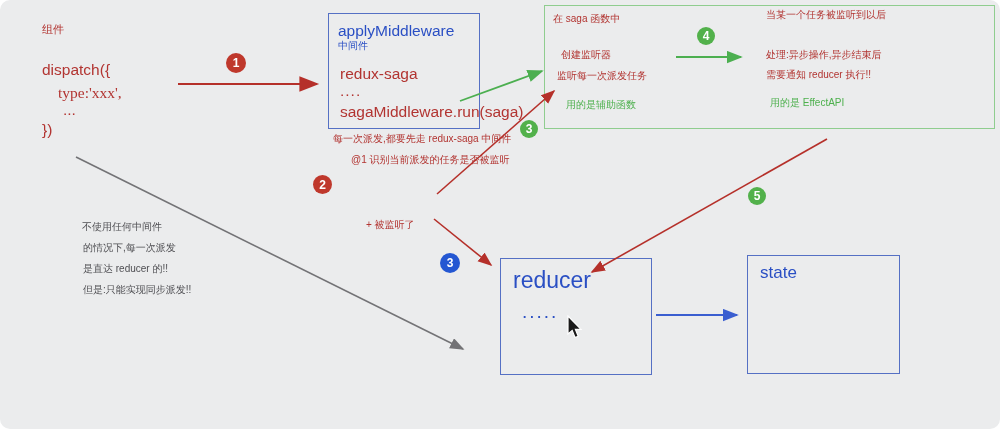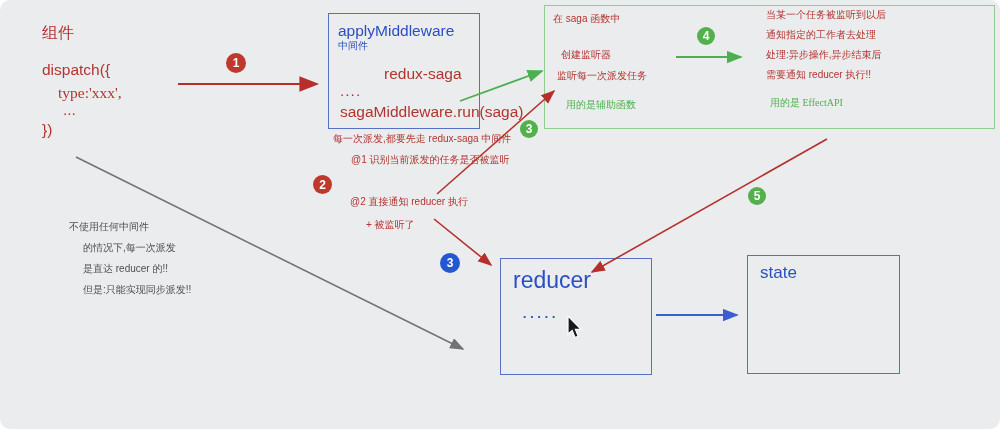--- a/index.html
+++ b/index.html
@@ -51,51 +51,49 @@
     <line x1="178" y1="84" x2="317" y2="84" stroke="#b5302a" stroke-width="2.2" marker-end="url(#mr)"></line>
     <line x1="460" y1="101" x2="542" y2="71" stroke="#4caf50" stroke-width="1.8" marker-end="url(#mg)"></line>
     <line x1="437" y1="194" x2="554" y2="91" stroke="#b5302a" stroke-width="1.6" marker-end="url(#mr)"></line>
     <line x1="676" y1="57" x2="741" y2="57" stroke="#4caf50" stroke-width="1.8" marker-end="url(#mg)"></line>
     <line x1="827" y1="139" x2="592" y2="272" stroke="#b5302a" stroke-width="1.6" marker-end="url(#mr)"></line>
     <line x1="434" y1="219" x2="491" y2="265" stroke="#b5302a" stroke-width="1.6" marker-end="url(#mr)"></line>
     <line x1="76" y1="157" x2="463" y2="349" stroke="#737376" stroke-width="1.6" marker-end="url(#mgr)"></line>
     <line x1="656" y1="315" x2="737" y2="315" stroke="#3a5ed0" stroke-width="1.8" marker-end="url(#mb)"></line>
   </svg>
 
-  <div class="txt red" style="left:42px;top:23px;font-size:16px;">组件</div>
+  <div class="txt red" style="left:42px;top:23px;font-size:11px;">组件</div>
   <div class="txt red" style="left:42px;top:60px;font-size:15.5px;">dispatch({</div>
   <div class="txt red" style="left:58px;top:83px;font-size:15.5px;font-family:Liberation Serif, serif;">type:'xxx',</div>
   <div class="txt red" style="left:63px;top:100px;font-size:15.5px;">...</div>
   <div class="txt red" style="left:42px;top:120px;font-size:15.5px;">})</div>
 
   <div class="box blue-border" style="left:328px;top:13px;width:150px;height:114px;"></div>
   <div class="txt blue" style="left:338px;top:21px;font-size:15.5px;">applyMiddleware</div>
   <div class="txt blue" style="left:338px;top:40px;">中间件</div>
-  <div class="txt red" style="left:340px;top:64px;font-size:15.5px;margin-left:44px;">redux-saga</div>
+  <div class="txt red" style="left:340px;top:64px;font-size:15.5px;">redux-saga</div>
   <div class="txt red" style="left:340px;top:81px;font-size:15.5px;letter-spacing:1px;">....</div>
   <div class="txt red" style="left:340px;top:102px;font-size:15.5px;">sagaMiddleware.run(saga)</div>
 
   <div class="box green-border" style="left:544px;top:5px;width:449px;height:122px;"></div>
   <div class="txt red" style="left:553px;top:13px;">在 saga 函数中</div>
   <div class="txt red" style="left:561px;top:49px;">创建监听器</div>
   <div class="txt red" style="left:557px;top:70px;">监听每一次派发任务</div>
   <div class="txt green" style="left:566px;top:99px;">用的是辅助函数</div>
 
   <div class="txt red" style="left:766px;top:9px;">当某一个任务被监听到以后</div>
-  <div class="txt red" style="left:766px;top:29px;">通知指定的工作者去处理</div>
   <div class="txt red" style="left:766px;top:49px;">处理:异步操作,异步结束后</div>
   <div class="txt red" style="left:766px;top:69px;">需要通知 reducer 执行!!</div>
-  <div class="txt green" style="left:770px;top:97px;font-family:Liberation Serif, serif;">用的是 EffectAPI</div>
+  <div class="txt green" style="left:770px;top:97px;">用的是 EffectAPI</div>
 
   <div class="txt red" style="left:333px;top:133px;">每一次派发,都要先走 redux-saga 中间件</div>
   <div class="txt red" style="left:351px;top:154px;">@1 识别当前派发的任务是否被监听</div>
   <div class="txt red" style="left:366px;top:175px;margin-top:44px;">+ 被监听了</div>
-  <div class="txt red" style="left:350px;top:196px;">@2 直接通知 reducer 执行</div>
 
-  <div class="txt gray" style="left:69px;top:221px;">不使用任何中间件</div>
+  <div class="txt gray" style="left:82px;top:221px;">不使用任何中间件</div>
   <div class="txt gray" style="left:83px;top:242px;">的情况下,每一次派发</div>
   <div class="txt gray" style="left:83px;top:263px;">是直达 reducer 的!!</div>
   <div class="txt gray" style="left:83px;top:284px;">但是:只能实现同步派发!!</div>
 
   <div class="box blue-border" style="left:500px;top:258px;width:150px;height:115px;"></div>
   <div class="txt blue" style="left:513px;top:266px;font-size:23px;">reducer</div>
   <div class="txt blue" style="left:522px;top:300px;font-size:19px;letter-spacing:2px;">.....</div>
 
   <div class="box blue-border" style="left:747px;top:255px;width:151px;height:117px;"></div>
   <div class="txt blue" style="left:760px;top:262px;font-size:17px;">state</div>

